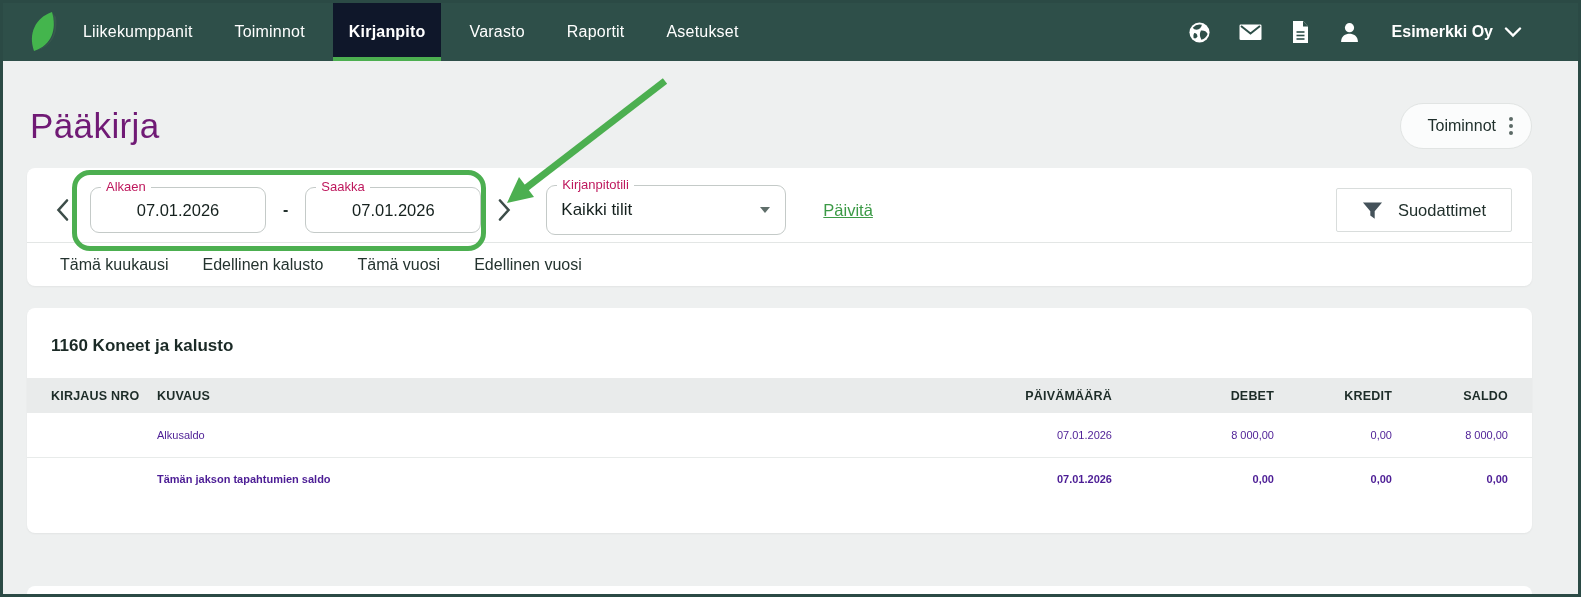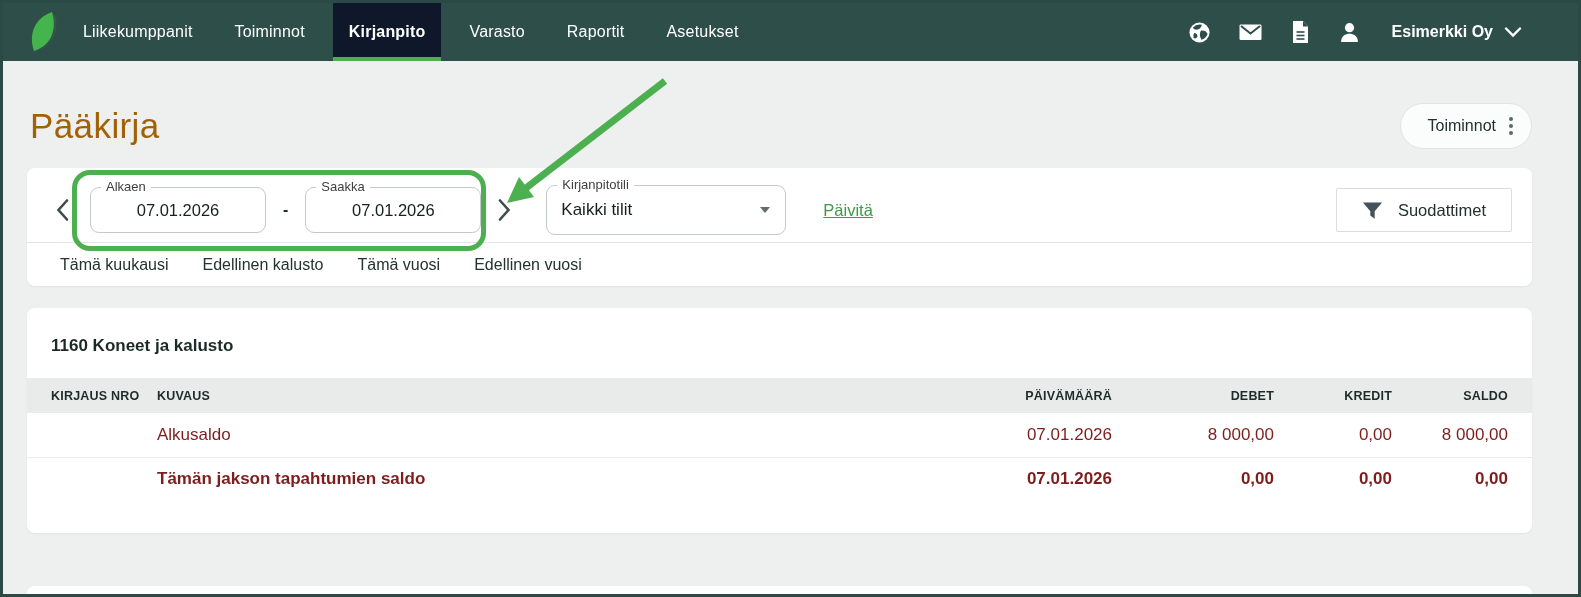--- a/index.html
+++ b/index.html
@@ -28,21 +28,21 @@
   .nav-right { margin-left:auto; display:flex; align-items:center; gap:27px; padding-right:56px; }
   .nav-icon { display:flex; cursor:pointer; }
   .company { display:flex; align-items:center; gap:11px; cursor:pointer; margin-left:4px; }
   .company-name { font-size:16px; font-weight:700; white-space:nowrap; }
 
   
   .page-header {
     height:107px; display:flex; align-items:center; justify-content:space-between;
     padding:22px 46px 0 27px;
   }
-  .page-title { font-size:35px; font-weight:500; color:#a16207; letter-spacing:.4px; }
+  .page-title { font-size:35px; font-weight:500; color:#701a75; letter-spacing:.4px; }
   .actions-button {
     height:46px; display:flex; align-items:center; gap:13px; padding:0 18px 0 27px;
     border:1px solid #e1e4e3; border-radius:23px; background:#fbfcfc;
     font-family:inherit; font-size:16px; color:#20302c; cursor:pointer;
   }
   .kebab { display:flex; flex-direction:column; gap:3px; }
   .kebab i { width:4px; height:4px; border-radius:50%; background:#5b6a66; }
 
   
   .filter-card {
@@ -50,21 +50,21 @@
     border-radius:8px; box-shadow:0 1px 2px rgba(0,0,0,.05);
   }
   .filter-row { height:74px; display:flex; align-items:center; padding:10px 20px 0 24px; }
   .chev-btn { background:none; border:none; display:flex; padding:4px; cursor:pointer; }
   .chev-left { margin-right:16px; }
   .chev-right { margin-left:12px; margin-right:30px; }
 
   .field { position:relative; height:46px; border:1px solid #c4cac8; border-radius:9px; background:#fff; }
   .field-label {
     position:absolute; top:-9px; left:10px; padding:0 5px; background:#fff;
-    font-size:13px; color:#404040; white-space:nowrap;
+    font-size:13px; color:#be185d; white-space:nowrap;
   }
   .date-field { width:176px; }
   .date-input {
     width:100%; height:100%; border:none; outline:none; background:transparent;
     border-radius:9px; text-align:center; font-family:inherit; font-size:16.5px; color:#15211e;
   }
   .dash { margin:0 17px; font-size:16px; font-weight:700; color:#23312d; }
 
   .account-field { width:240px; height:50px; display:flex; align-items:center; cursor:pointer; }
   .account-value { padding-left:14px; font-size:17px; color:#15211e; }
@@ -103,21 +103,21 @@
   .card-title { padding:28px 24px 22px; font-size:17px; font-weight:700; color:#1b2a26; }
   table { width:100%; border-collapse:collapse; table-layout:fixed; }
   thead th {
     background:#e9ebeb; height:35px; font-size:12.5px; font-weight:700; color:#1d2c28;
     letter-spacing:.2px; padding:0;
   }
   th.left, td.left { text-align:left; }
   th.right, td.right { text-align:right; }
   th:first-child, td:first-child { padding-left:24px; }
   th:last-child, td:last-child { padding-right:24px; }
-  tbody td { height:44px; font-size:17px; color:#7f1d1d; border-bottom:1px solid #e8ebea; }
+  tbody td { height:44px; font-size:11px; color:#4c1d95; border-bottom:1px solid #e8ebea; }
   tbody tr:last-child td { border-bottom:none; }
   tr.bold td { font-weight:700; }
 
   .bottom-card {
     position:absolute; left:24px; right:46px; bottom:0; height:8px;
     background:#fff; border-radius:8px 8px 0 0;
   }
 </style>
 </head>
 <body>

